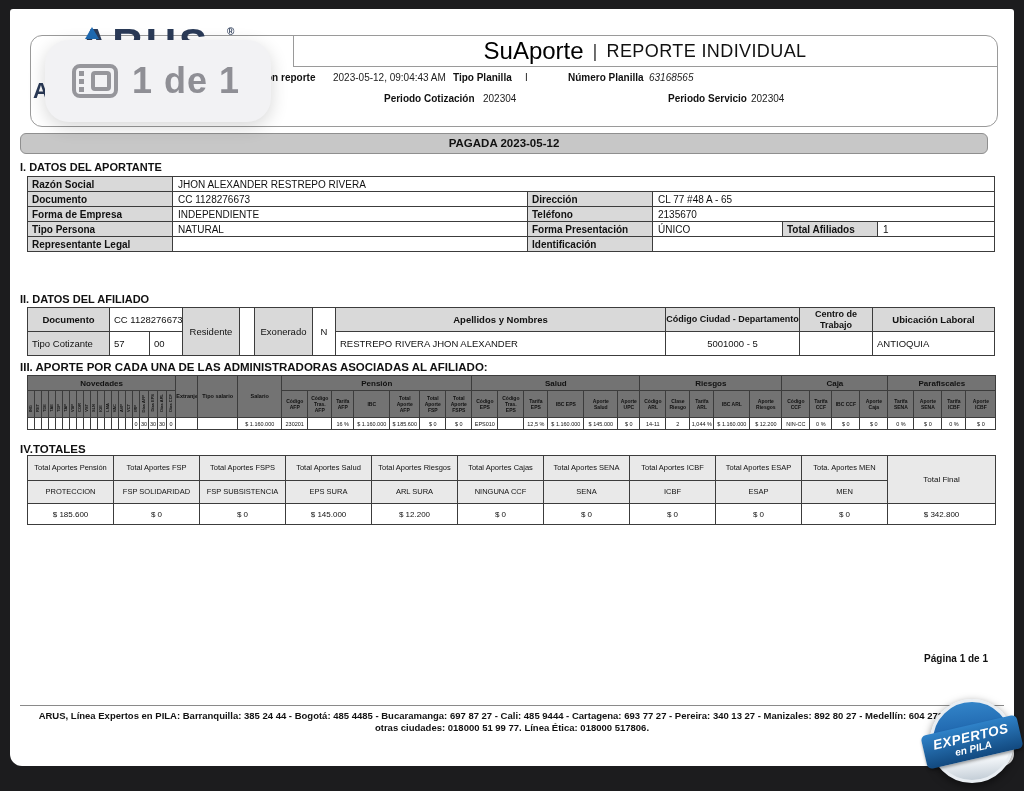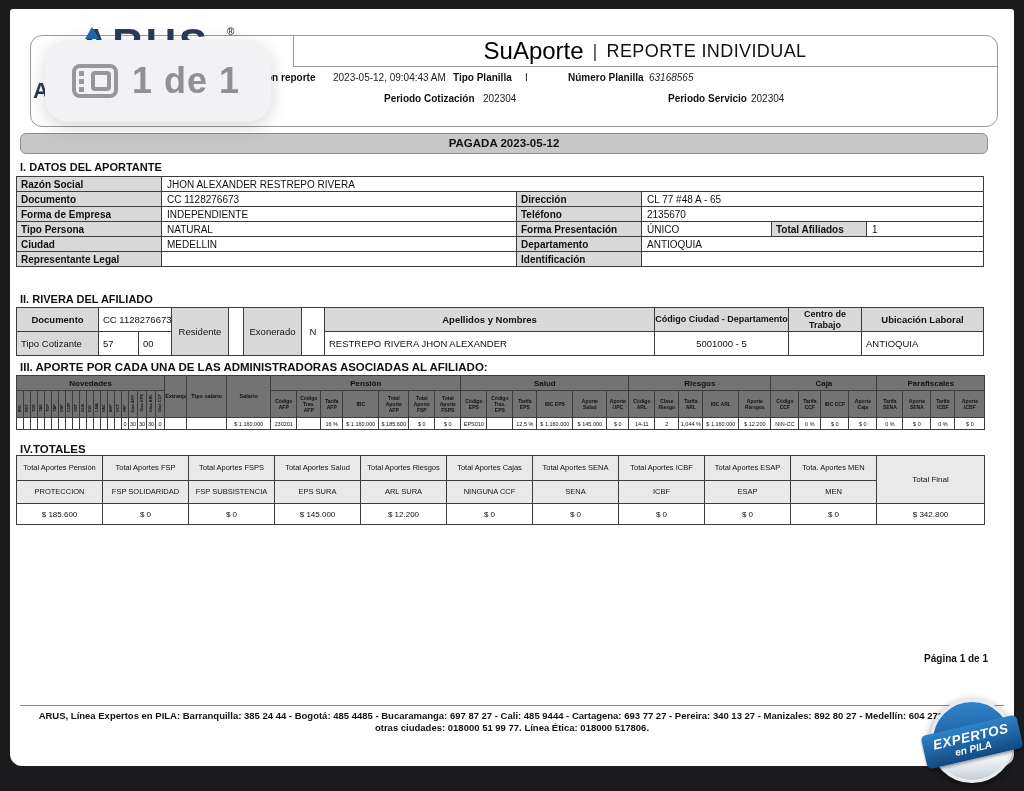--- a/index.html
+++ b/index.html
@@ -26,21 +26,21 @@
   .badge-overlay{position:absolute;left:35px;top:31px;width:226px;height:82px;background:#f2f2f4;border-radius:24px;z-index:30;box-shadow:0 5px 18px rgba(0,0,0,.16);display:flex;align-items:center;}
   .pg-icon{position:relative;width:46px;height:34px;border:4px solid #96969b;border-radius:8px;margin-left:27px;flex:none;}
   .pg-dot{position:absolute;left:3px;width:5px;height:5px;background:#96969b;}
   .pg-right{position:absolute;left:15px;top:3px;right:3px;bottom:3px;border:4px solid #96969b;border-radius:4px;}
   .pg-text{font-size:36px;font-weight:700;color:#8f8f95;margin-left:14px;letter-spacing:1px;}
 
   .banner{position:absolute;left:10px;top:124px;width:968px;height:21px;background:#c7c7c7;border:1px solid #8f8f8f;border-radius:6px;text-align:center;font-weight:bold;font-size:11.5px;line-height:19px;}
 
   .h{position:absolute;left:10px;font-weight:bold;font-size:11px;white-space:nowrap;}
 
-  table{border-collapse:collapse;position:absolute;left:6px;table-layout:fixed;}
+  table{border-collapse:collapse;position:absolute;left:17px;table-layout:fixed;}
   th,td{border:1px solid #3c3c3c;overflow:hidden;white-space:nowrap;}
 
   .t1{top:167px;width:968px;}
   .t1 th{background:#d9d9d9;font-size:10px;text-align:left;padding:1px 4px;height:15px;}
   .t1 td{font-size:10px;padding:1px 5px;background:#fff;}
 
   .t2{top:298px;width:968px;}
   .t2 th,.t2 td{font-size:9.5px;height:24px;text-align:center;vertical-align:middle;}
   .t2 .lab{background:#d9d9d9;}
   .t2 .nb{font-weight:normal;}
@@ -143,35 +143,29 @@
     </tr>
     <tr>
       <th>Tipo Persona</th>
       <td>NATURAL</td>
       <th>Forma Presentación</th>
       <td>ÚNICO</td>
       <th>Total Afiliados</th>
       <td>1</td>
     </tr>
     <tr>
-      <th>Ciudad</th>
-      <td>MEDELLIN</td>
-      <th>Departamento</th>
-      <td colspan="3">ANTIOQUIA</td>
-    </tr>
-    <tr>
       <th>Representante Legal</th>
       <td></td>
       <th>Identificación</th>
       <td colspan="3"></td>
     </tr>
   </tbody>
     </table>
 
-  <div class="h" style="top:284px;">II. RIVERA DEL AFILIADO</div>
+  <div class="h" style="top:284px;">II. DATOS DEL AFILIADO</div>
   <table class="t2">
     <colgroup>
         <col style="width:82px">
         <col style="width:40px">
         <col style="width:33px">
         <col style="width:57px">
         <col style="width:15px">
         <col style="width:58px">
         <col style="width:23px">
         <col style="width:330px">

